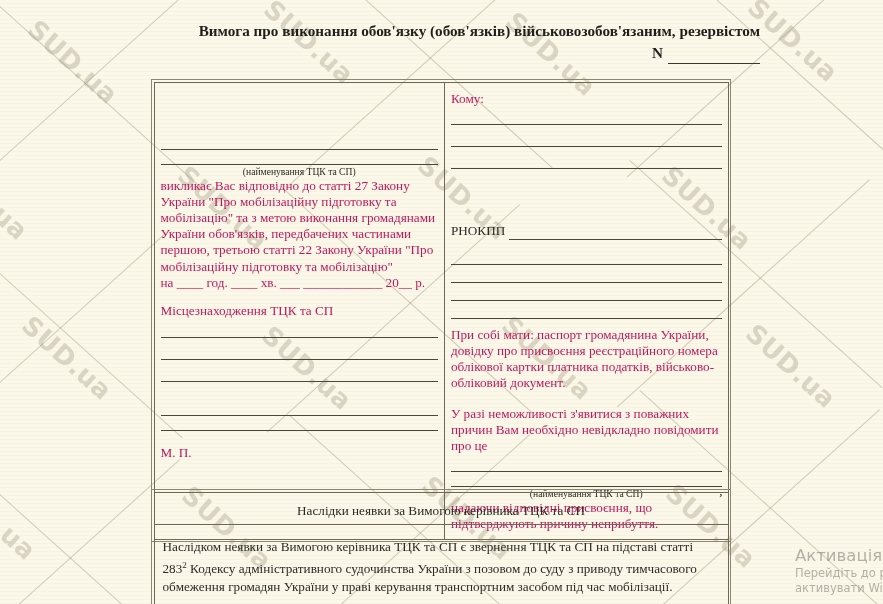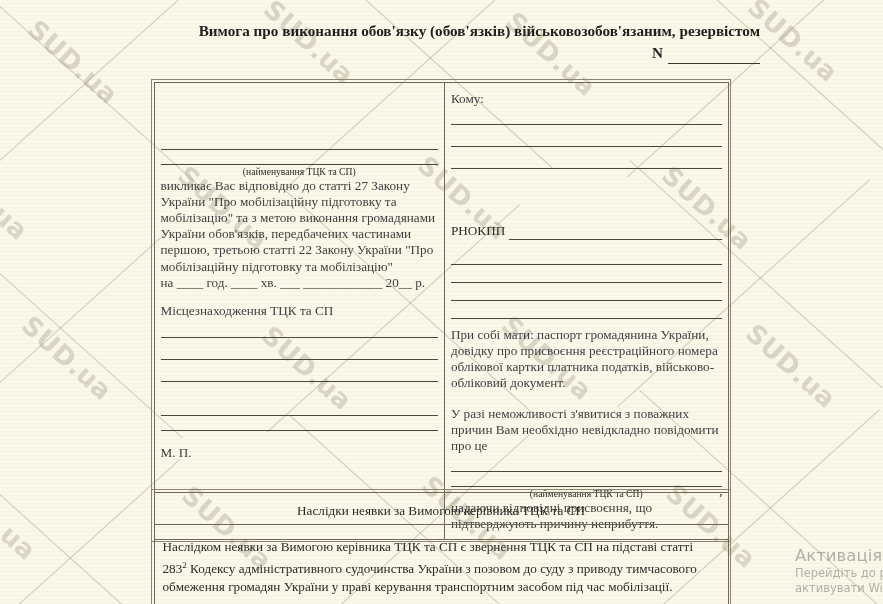--- a/index.html
+++ b/index.html
@@ -100,21 +100,21 @@
     width: 292px;
     border-right: 1px solid #6e6854;
   }
   .col-right {
     width: 284px;
   }
 
   .txt {
     font-size: 13.2px;
     line-height: 16.6px;
-    color: #404040;
+    color: #be185d;
   }
   .txt.tight { line-height: 16.2px; }
 
   .caption {
     font-size: 9.6px;
     text-align: center;
     color: #2b2b26;
     line-height: 12px;
     margin-top: 1px;
   }

